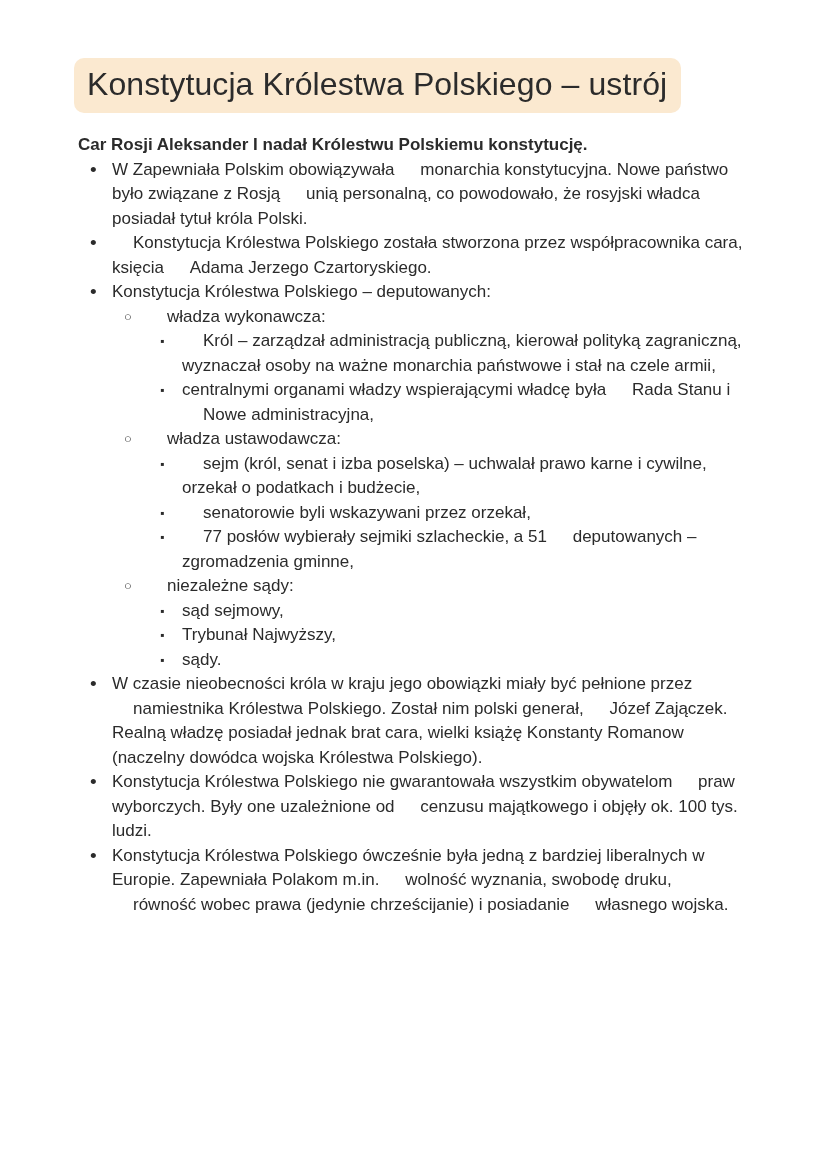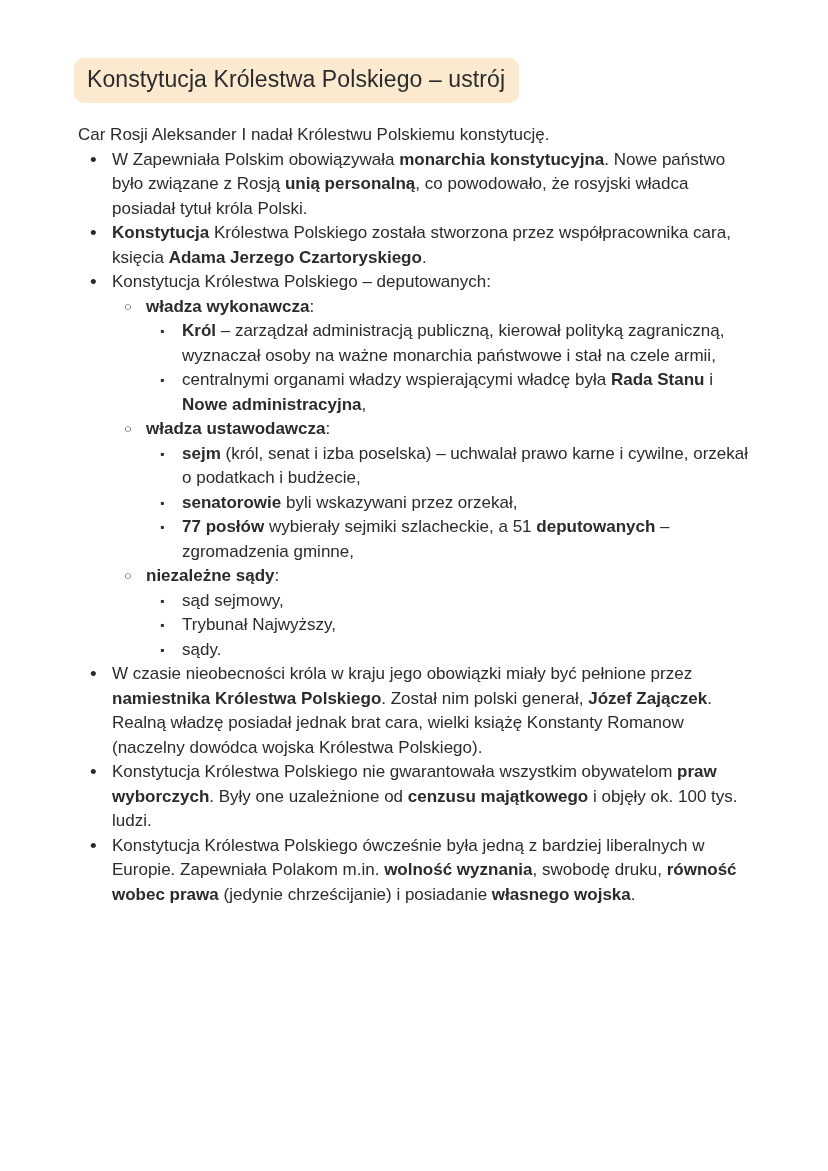--- a/index.html
+++ b/index.html
@@ -19,49 +19,49 @@
     height: 1171px;
     background: var(--page-bg);
     overflow: hidden;
   }
   .title-highlight {
     display: inline-block;
     margin: 58px 0 0 74px;
     background: var(--hl);
     border-radius: 10px;
     padding: 8px 14px 10px 13px;
-    font-size: 23px;
+    font-size: 32px;
     font-weight: 400;
     color: var(--ink);
     letter-spacing: 0.1px;
   }
   .content {
     padding: 0 76px 0 78px;
     font-size: 17px;
     line-height: 24.5px;
     color: var(--ink);
   }
-  .intro { margin-top: 20px; }
+  .intro { margin-top: 20px; font-weight: bold; }
   .list { margin-top: 0; }
   .item { display: flex; align-items: flex-start; }
   .item.level-1 { margin-left: 12px; }
   .item.level-2 { margin-left: 46px; }
   .item.level-3 { margin-left: 82px; }
   .marker {
     flex: 0 0 22px;
     width: 22px;
     line-height: 24.5px;
     text-align: left;
     user-select: none;
   }
   .marker.disc   { font-size: 19px; }
   .marker.circle { font-size: 13px; font-weight: 700; }
   .marker.square { font-size: 12px; }
   .item-text { flex: 1 1 auto; }
-  .b { font-weight: 700; }
+  .b { font-weight: 400; margin-left: 21px; }
 </style>
 </head>
 <body>
 
 <div class="page">
   <h1 class="title-highlight">Konstytucja Królestwa Polskiego – ustrój</h1>
 
   <div class="content">
     <p class="intro">Car Rosji Aleksander I nadał Królestwu Polskiemu konstytucję.</p>
 

